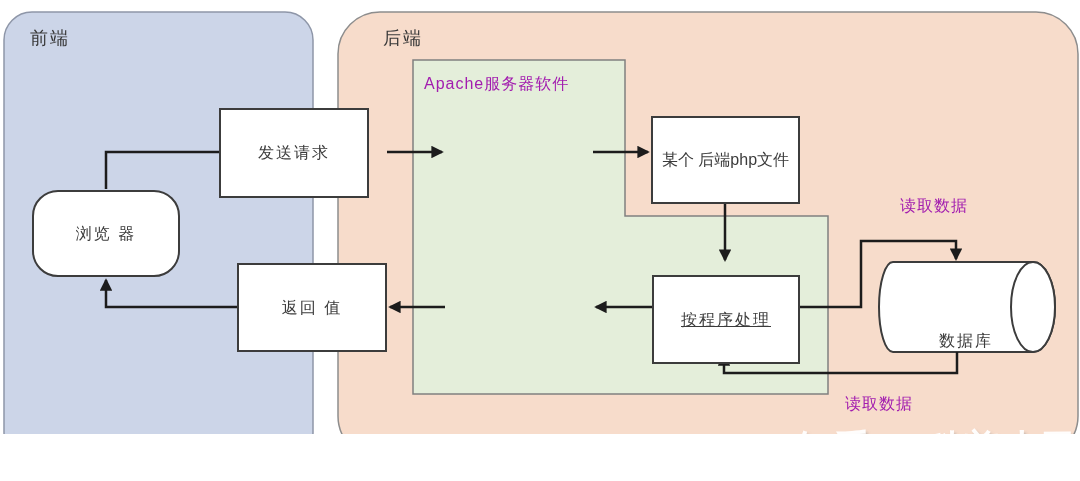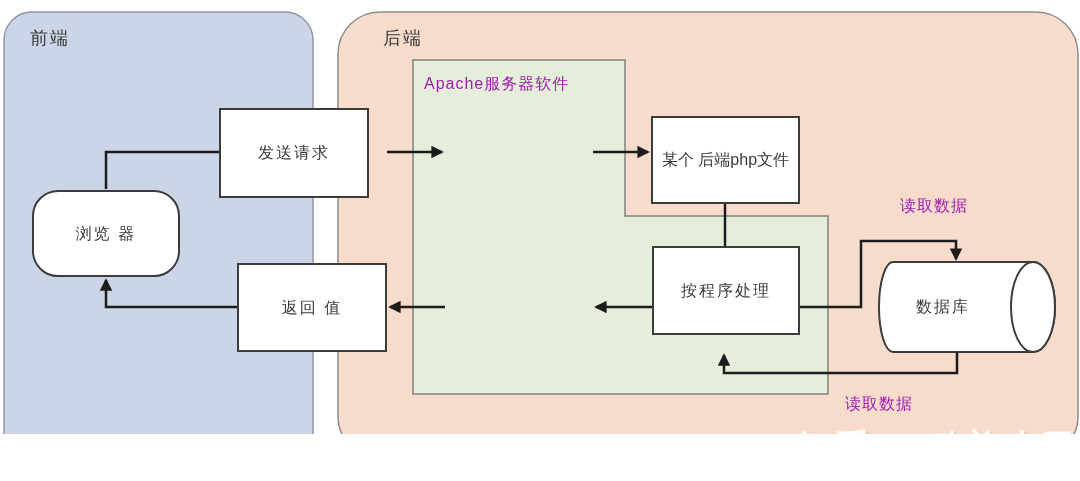--- a/index.html
+++ b/index.html
@@ -106,25 +106,25 @@
 
   <div class="node" style="left:651px;top:116px;width:149px;height:88px;letter-spacing:0px;">
     <span>某个 后端php文件</span>
   </div>
 
   <div class="node" style="left:237px;top:263px;width:150px;height:89px;">
     <span>返回 值</span>
   </div>
 
 
-  <div class="node" style="left:652px;top:246px;width:148px;height:89px;">
+  <div class="node" style="left:652px;top:275px;width:148px;height:89px;text-decoration:underline;">
     <span>按程序处理</span>
   </div>
 
-  <div class="db-label" style="left:882px;top:263px;width:122px;height:89px;">
+  <div class="db-label" style="left:905px;top:263px;width:122px;height:89px;align-items:flex-end;">
     <span>数据库</span>
   </div>
 
   <div class="sub-label" style="left:900px;top:196px;">读取数据</div>
   <div class="sub-label" style="left:845px;top:394px;">读取数据</div>
 
   <div class="watermark">知乎 @科普小民工</div>
 
 </div>
 

